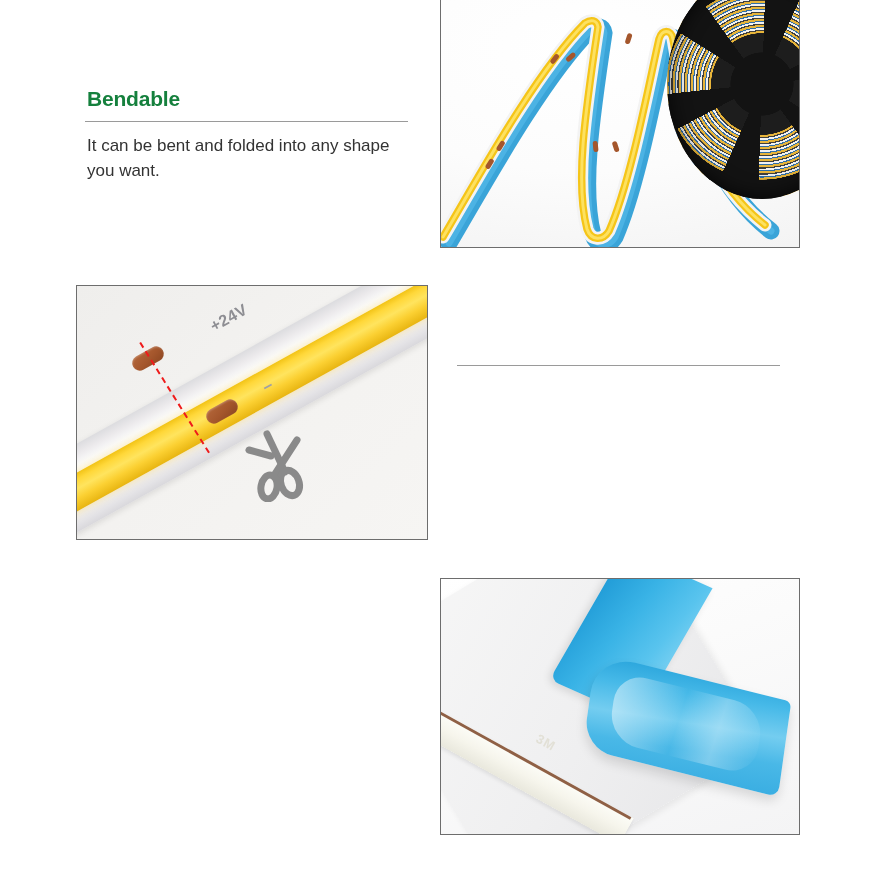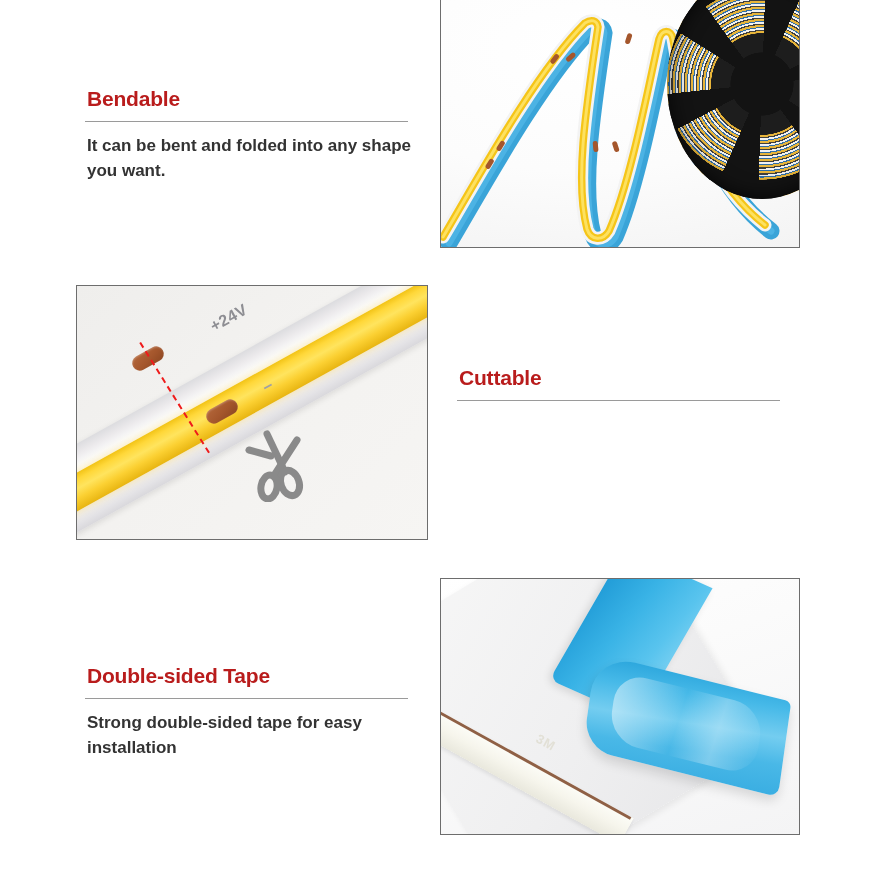--- a/index.html
+++ b/index.html
@@ -11,39 +11,39 @@
     overflow:hidden;
     -webkit-font-smoothing:antialiased;
   }
   .page{position:relative;width:875px;height:875px;}
 
   
   .feature-text{position:absolute;}
   .feature-title{
     font-size:21px;
     font-weight:bold;
-    color:#b91c1c;
+    color:#15803d;
     letter-spacing:-0.2px;
     line-height:26px;
     margin:0 0 9px 2px;
     white-space:nowrap;
   }
   .feature-rule{
     height:1px;
     background:#9a9a9a;
     width:323px;
     margin:0 0 11px 0;
   }
   .feature-desc{
     font-size:17px;
     color:#333333;
     line-height:25px;
     margin:0 0 0 2px;
     max-width:330px;
-    font-weight:700;
+    font-weight:400;
   }
 
   #text-bendable{left:85px;top:86px;}
   #text-cuttable{left:457px;top:365px;}
   #text-tape{left:85px;top:663px;}
 
   
   .photo-panel{
     position:absolute;
     border:1px solid #6d6d6d;
@@ -266,29 +266,23 @@
           <line x1="52" y1="14" x2="30" y2="48"></line>
           <line x1="4" y1="24" x2="26" y2="30"></line>
           <ellipse cx="45" cy="57" rx="9" ry="13" transform="rotate(-20 45 57)"></ellipse>
           <ellipse cx="24" cy="61" rx="8" ry="12" transform="rotate(10 24 61)"></ellipse>
         </g>
       </svg>
     </div>
   </div>
 
   <div class="feature-text" id="text-cuttable">
-    <div class="feature-title">Cuttable</div>
     <div class="feature-rule"></div>
   </div>
 
-  <div class="feature-text" id="text-tape">
-    <div class="feature-title">Double-sided Tape</div>
-    <div class="feature-rule"></div>
-    <div class="feature-desc">Strong double-sided tape for easy installation</div>
-  </div>
 
   <div class="photo-panel" id="photo-tape">
     <div class="scene">
       <div class="p3-bg"></div>
       <div class="p3-board"></div>
       <div class="p3-liner"></div>
       <div class="p3-copper"></div>
       <div class="p3-3m">3M</div>
       <div class="p3-blue-up"></div>
       <div class="p3-blue-fold"></div>

